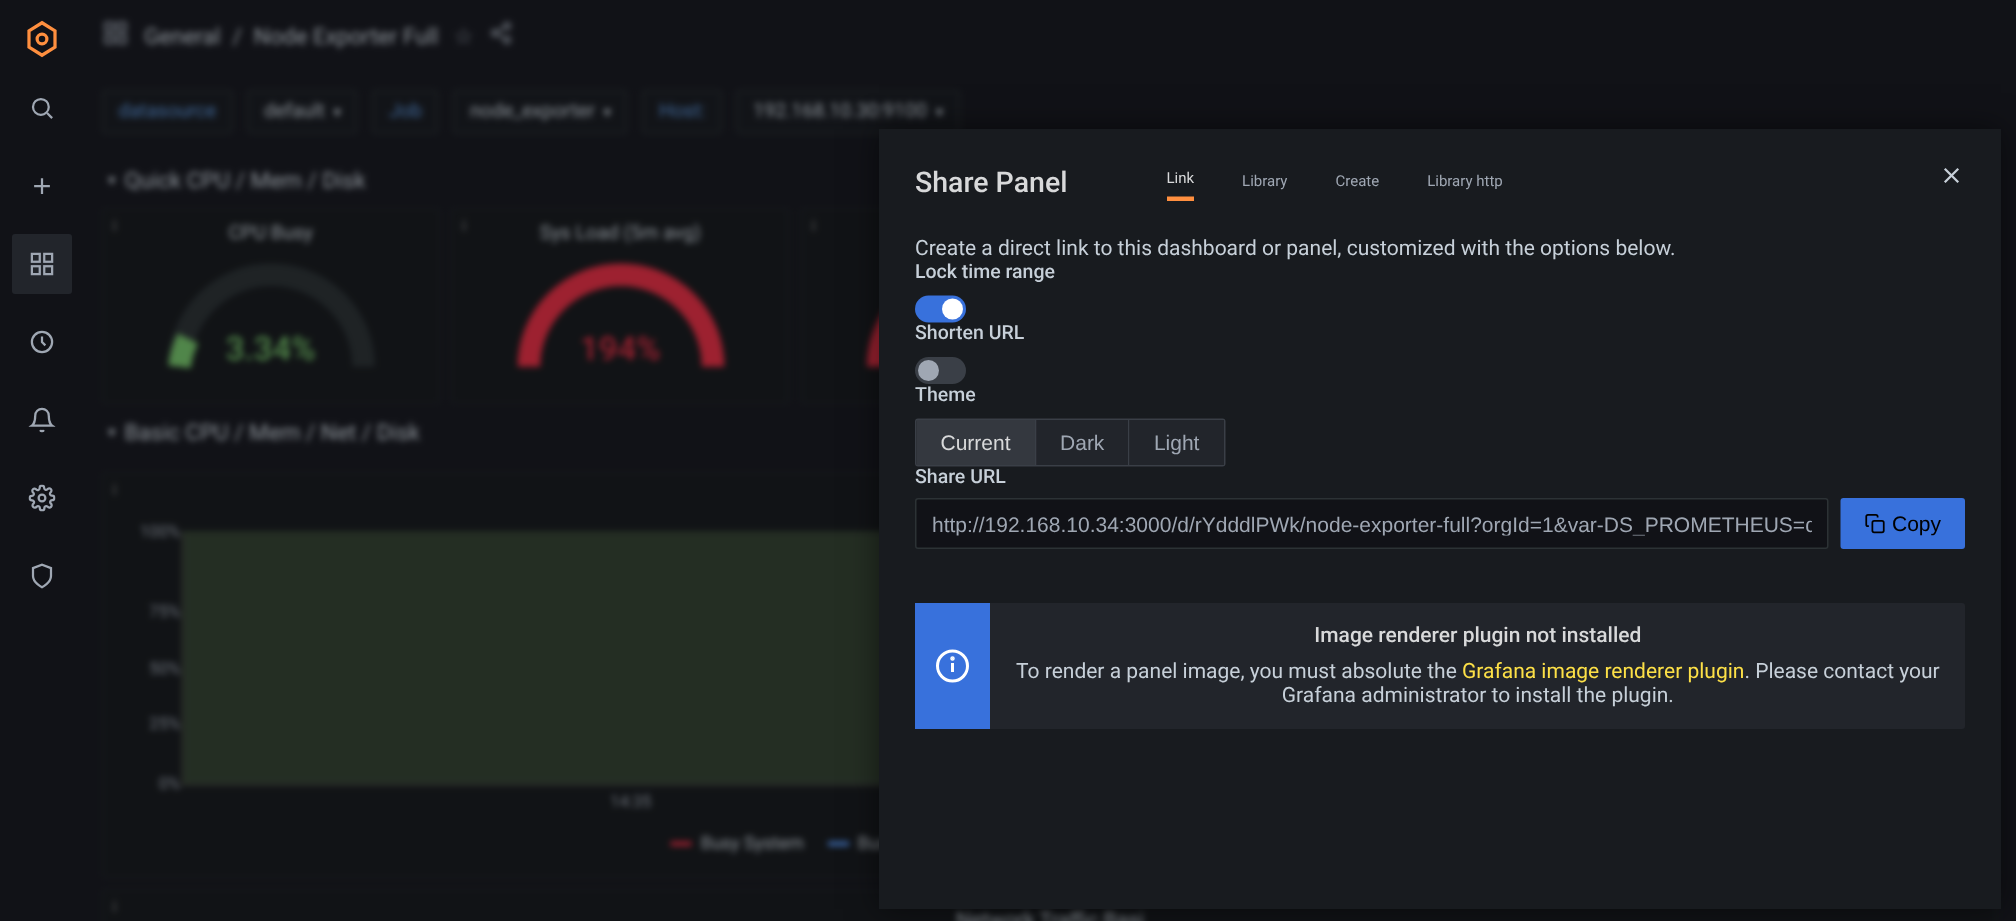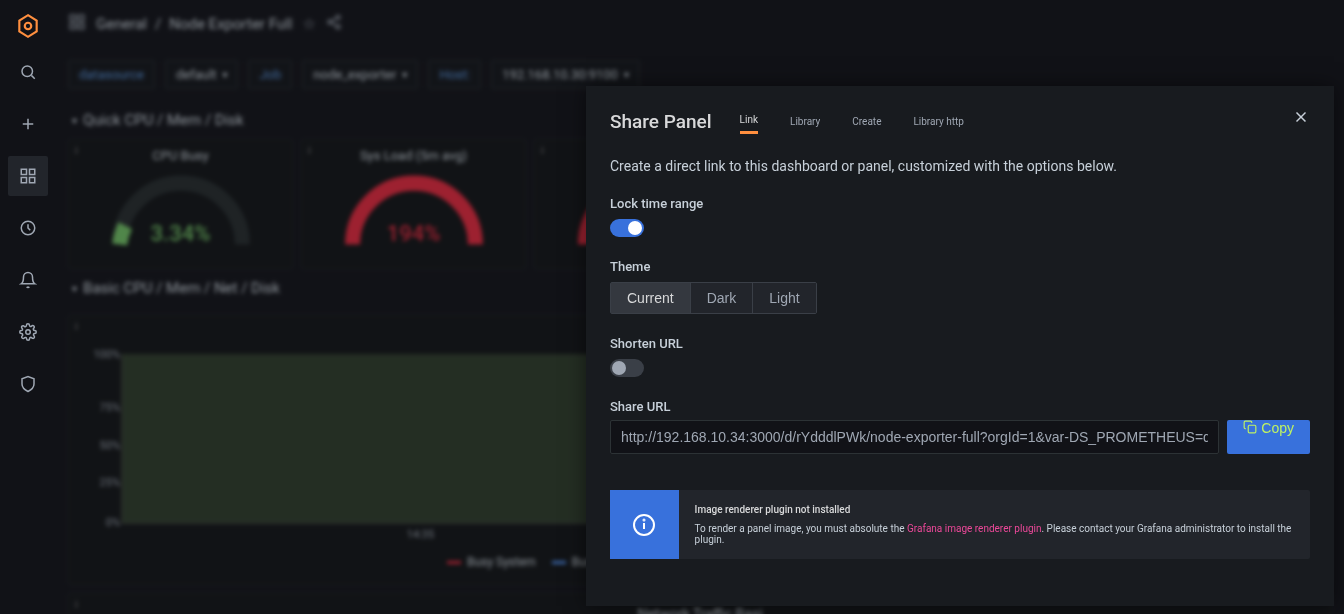--- a/index.html
+++ b/index.html
@@ -68,60 +68,60 @@
 .legend .sw { width:14px; height:3px; }
 
 
 .modal {
   position: absolute; left: 586px; top: 86px; width: 748px; height: 520px;
   background: #181b1f; z-index: 100;
   padding: 22px 24px 24px 24px;
   box-shadow: 0 0 20px rgba(0,0,0,0.5);
   overflow:hidden;
 }
-.modal-header { display:flex; align-items:center; gap: 28px; position:relative;}
+.modal-header { display:flex; align-items:center; gap: 66px; position:relative;}
 .modal-title { font-size: 19px; color:#d8d9da; font-weight:500; }
 .modal-tabs { display:flex; gap:32px; align-items:center; }
 .modal-tab { font-size:10px; color:#9fa7b3; padding:6px 0; cursor:pointer; }
 .modal-tab.active { color:#d8d9da; border-bottom:3px solid #ff8f3f; }
 .modal-close { position:absolute; right:0; top:0; color:#c7d0d9; cursor:pointer; font-size:18px;}
 .modal-desc { font-size:14px; color:#c7d0d9; margin-top:24px; }
-.field { margin-top:22px; }
+.field { }
 .field-label { font-size:13px; color:#c7d0d9; font-weight:500; }
 .field-help { font-size:12px; color:#9fa7b3; margin-top:2px; }
 .toggle { width:34px; height:18px; border-radius:9px; position:relative; margin-top:8px; cursor:pointer; }
 .toggle.on { background:#3871dc; }
 .toggle.off { background:#3a3f47; }
 .toggle .knob { position:absolute; width:14px; height:14px; border-radius:50%; background:#fff; top:2px; }
 .toggle.on .knob { right:2px; }
 .toggle.off .knob { left:2px; background:#9fa7b3; }
 .btn-group { display:flex; border:1px solid #3a3f47; border-radius:2px; margin-top:8px; width:fit-content;}
 .btn-group button { background:#22252b; border:none; border-right:1px solid #3a3f47; color:#9fa7b3; padding:7px 16px; font-size:14px; cursor:pointer;}
 .btn-group button:last-child { border-right:none; }
 .btn-group button.active { background:#34383f; color:#d8d9da; }
 .url-row { display:flex; gap:8px; margin-top:6px; align-items:stretch;}
 .url-input {
   flex:1; background:#111217; border:1px solid #2c3235; color:#9fa7b3;
   padding:8px 10px; font-size:14px; border-radius:2px;
 }
 .copy-btn {
-  background:#3871dc; color:#bef264; border:none; padding:0 16px; font-size:14px;
-  border-radius:2px; cursor:pointer; display:flex; align-items:flex-start; gap:4px;
+  background:#3871dc; color:#000000; border:none; padding:0 16px; font-size:14px;
+  border-radius:2px; cursor:pointer; display:flex; align-items:center; gap:4px;
 }
 .alert {
   display:flex; margin-top:36px; background:#22252b; border-radius:2px;
   align-items:stretch;
 }
 .alert-icon {
   width:72px; background:#3871dc; display:flex; align-items:center; justify-content:center;
   color:#fff;
 }
-.alert-body { padding:14px 16px; font-size:10px; color:#c7d0d9; }
+.alert-body { padding:14px 16px; font-size:14px; color:#c7d0d9;text-align:center; }
 .alert-title { font-weight:500; margin-bottom:8px; color:#d8d9da;}
-.alert-body a { color:#ec4899; text-decoration:none; }
+.alert-body a { color:#fde047; text-decoration:none; }
 .chev { font-size:10px; }
 </style>
 </head>
 <body>
 
 <div class="sidenav">
   <div class="logo">
     <svg viewBox="0 0 24 24" width="26" height="26" fill="none" stroke="#ff8f3f" stroke-width="2">
         <path d="M12 2 L20 7 L20 17 L12 22 L4 17 L4 7 Z"></path>
         <circle cx="12" cy="12" r="3"></circle>
@@ -321,33 +321,33 @@
   <div class="modal-desc">Create a direct link to this dashboard or panel, customized with the options below.</div>
 
   <div class="field">
     <div class="field-label">Lock time range</div>
     <div class="toggle on">
         <div class="knob"></div>
       </div>
   </div>
 
   <div class="field">
+    <div class="field-label">Shorten URL</div>
+    <div class="toggle off">
+        <div class="knob"></div>
+      </div>
+  </div>
+
+  <div class="field">
     <div class="field-label">Theme</div>
     <div class="btn-group">
       <button class="active">Current</button>
       <button>Dark</button>
       <button>Light</button>
     </div>
-  </div>
-
-  <div class="field">
-    <div class="field-label">Shorten URL</div>
-    <div class="toggle off">
-        <div class="knob"></div>
-      </div>
   </div>
 
   <div class="field">
     <div class="field-label">Share URL</div>
     <div class="url-row">
       <input class="url-input" readonly="" value="http://192.168.10.34:3000/d/rYdddlPWk/node-exporter-full?orgId=1&amp;var-DS_PROMETHEUS=defa" style="">
       <button class="copy-btn">
         <svg width="14" height="14" viewBox="0 0 24 24" fill="none" stroke="currentColor" stroke-width="2">
             <rect x="9" y="9" width="13" height="13" rx="2"></rect>
             <path d="M5 15H4a2 2 0 0 1-2-2V4a2 2 0 0 1 2-2h9a2 2 0 0 1 2 2v1"></path>

